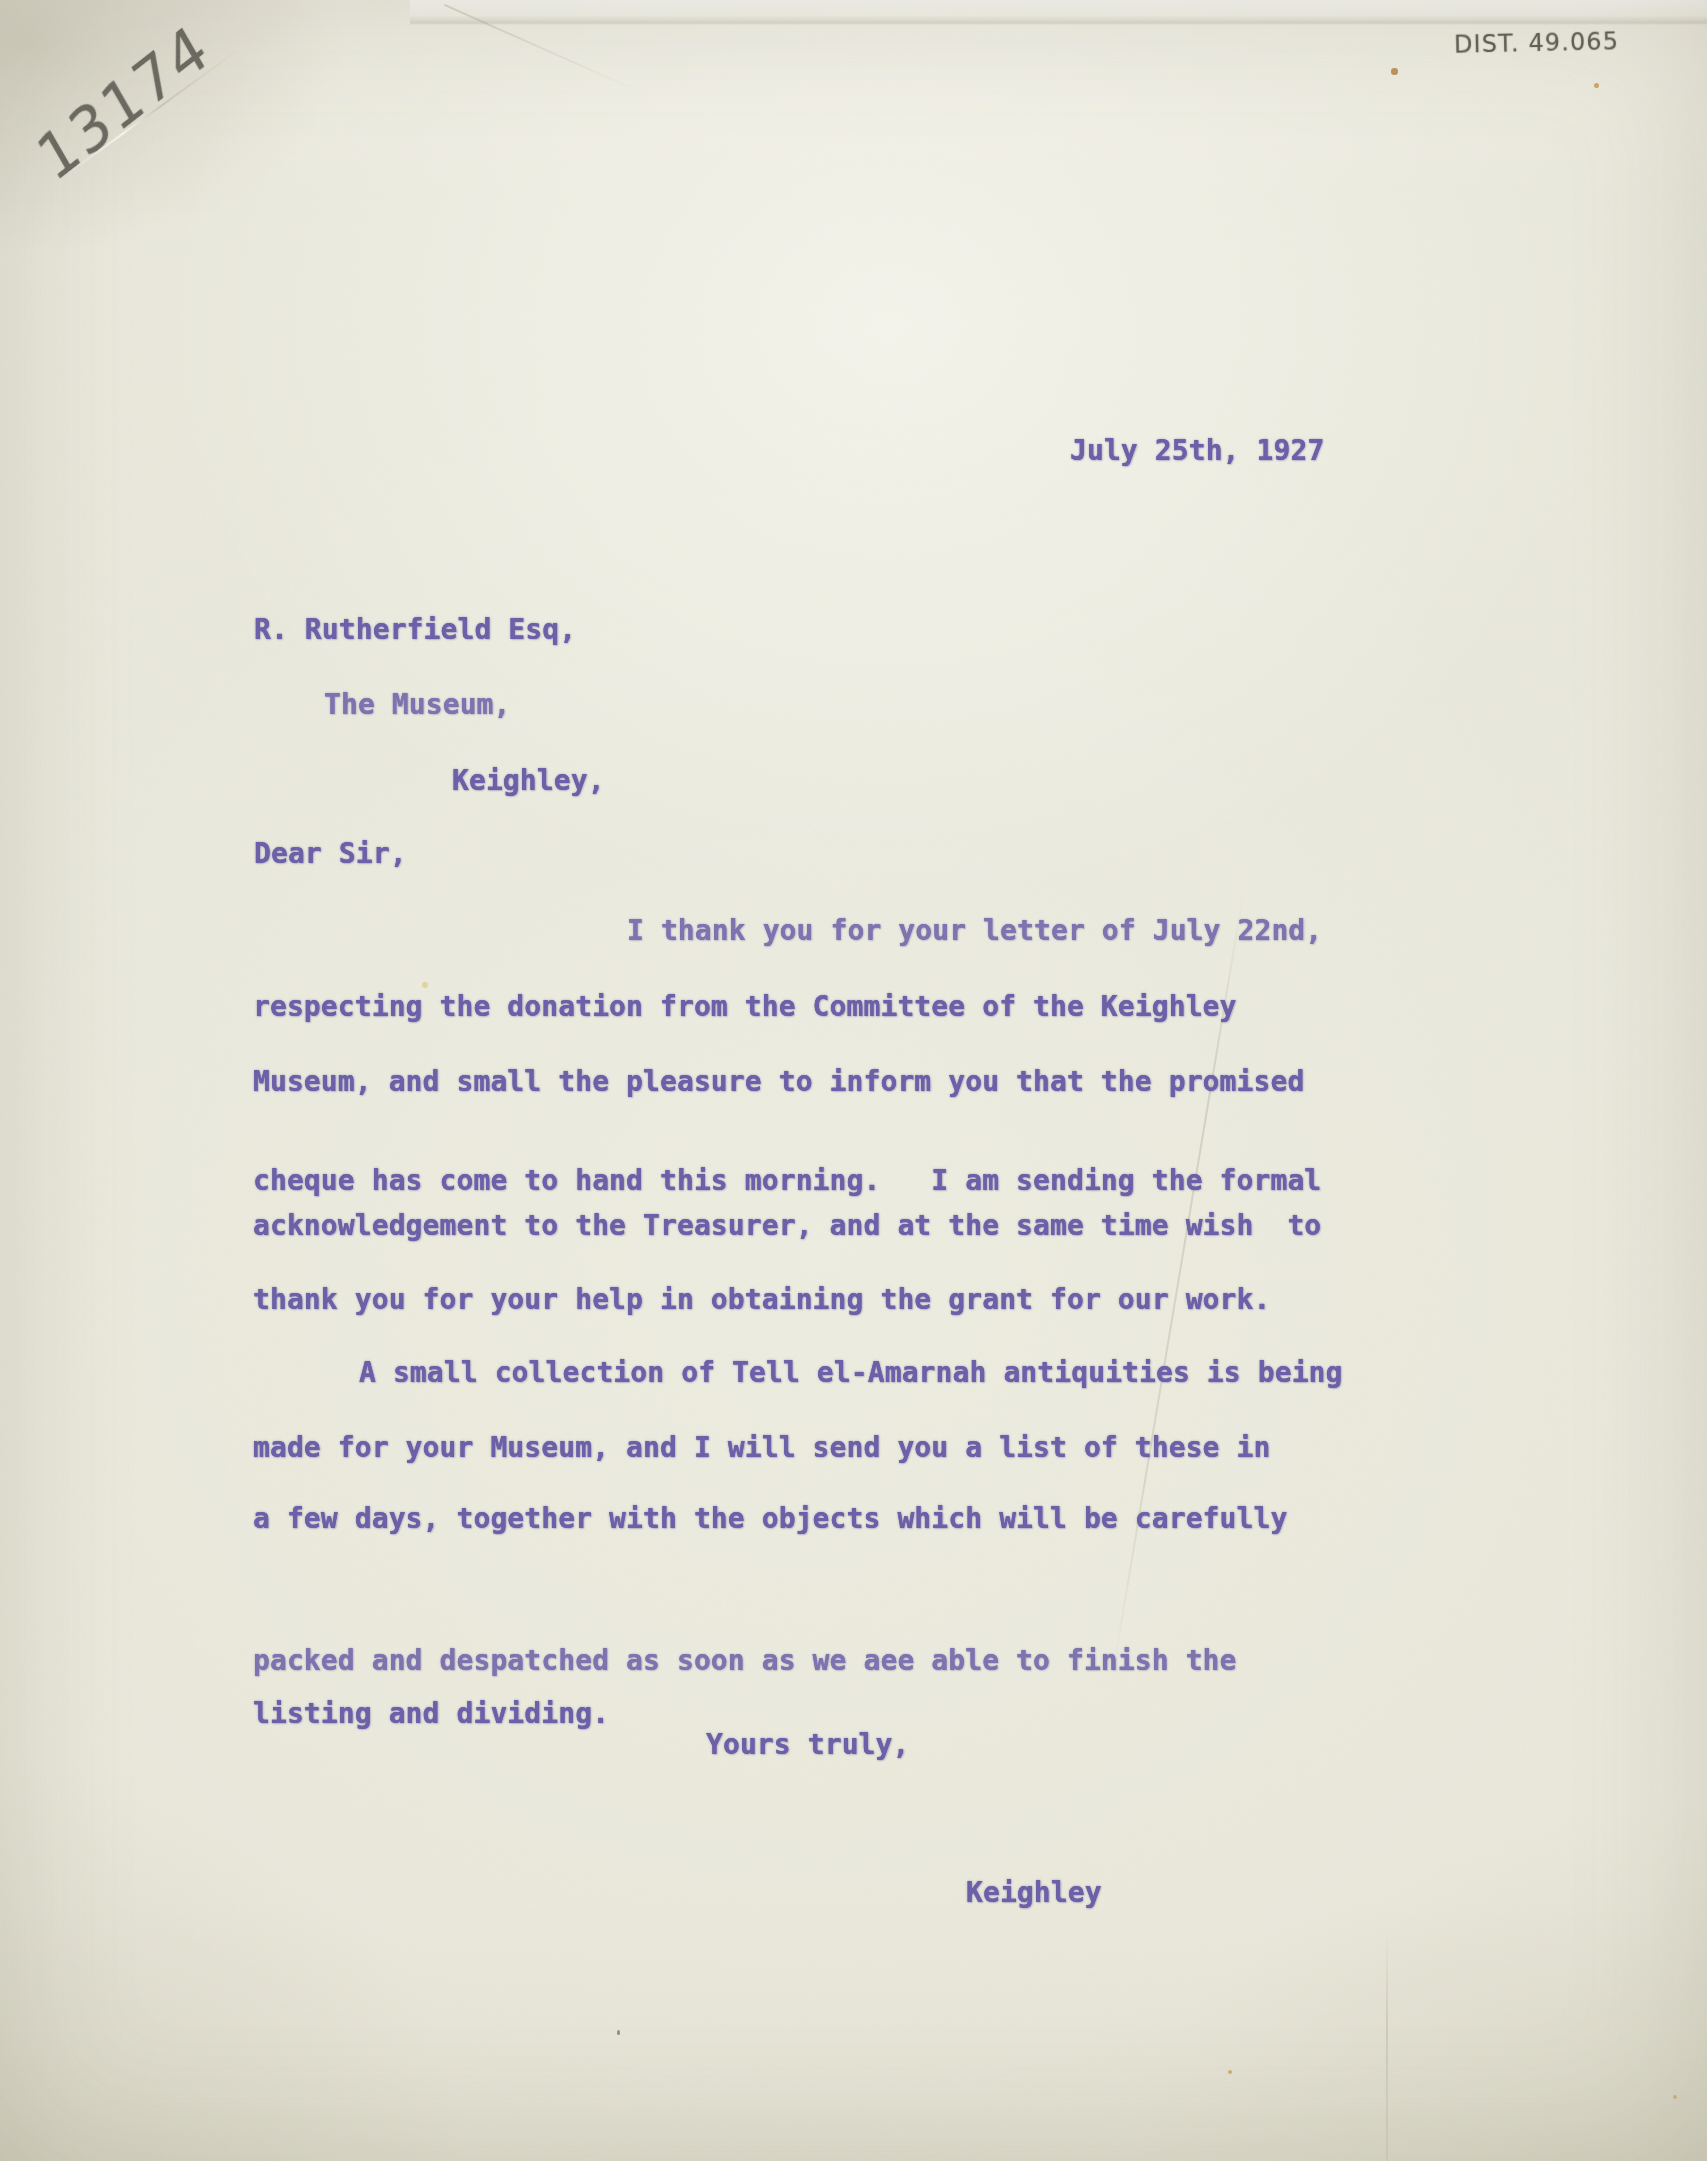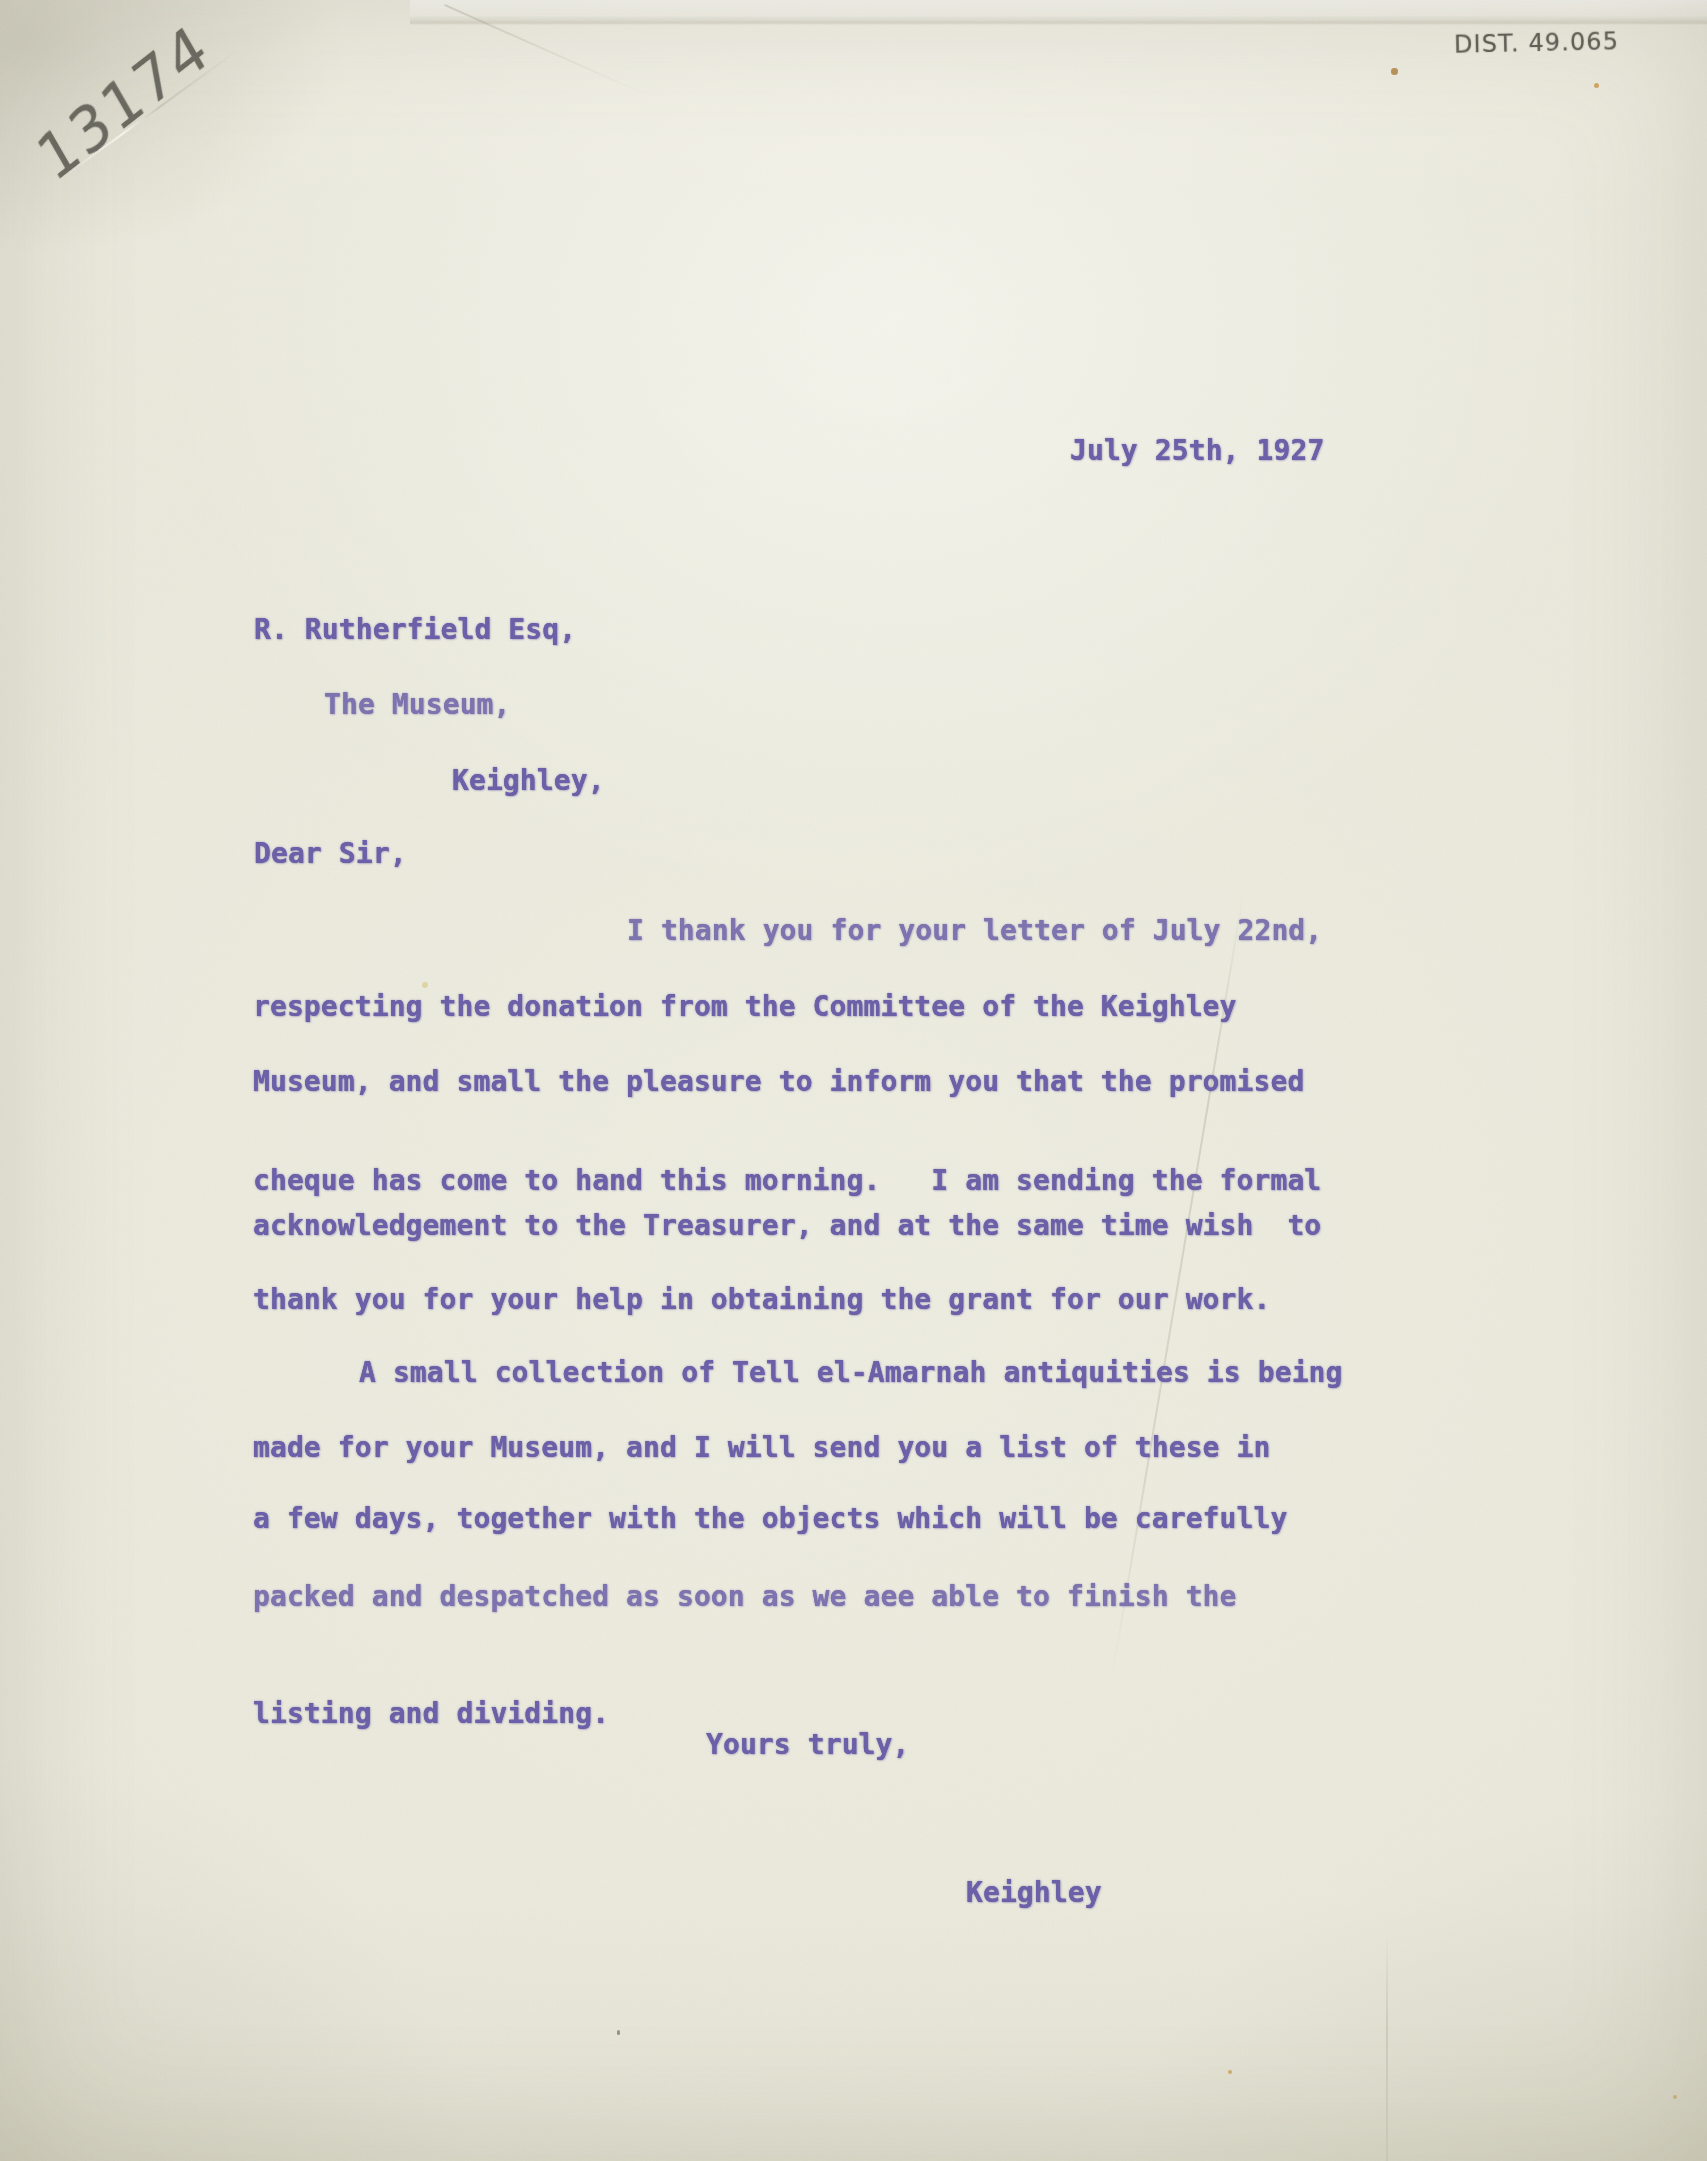--- a/index.html
+++ b/index.html
@@ -41,21 +41,21 @@
   .pos-sal{left:254px;top:836px;}
   .pos-p1a{left:627px;top:913px;}
   .pos-p1b{left:253px;top:989px;}
   .pos-p1c{left:253px;top:1064px;}
   .pos-p1d{left:253px;top:1137px;margin-top:26px;}
   .pos-p1e{left:253px;top:1208px;text-align:center;}
   .pos-p1f{left:253px;top:1282px;}
   .pos-p2a{left:359px;top:1355px;}
   .pos-p2b{left:253px;top:1430px;}
   .pos-p2c{left:253px;top:1501px;}
-  .pos-p2d{left:253px;top:1579px;}
+  .pos-p2d{left:253px;top:1643px;}
   .pos-p2e{left:253px;top:1648px;margin-top:48px;}
   .pos-close{left:706px;top:1727px;}
   .pos-sig{left:966px;top:1875px;}
 
   
   .pencil{
     position:absolute;
     font-family:"DejaVu Sans","Liberation Sans",sans-serif;
     color:#55544c;
     filter:blur(0.3px);

